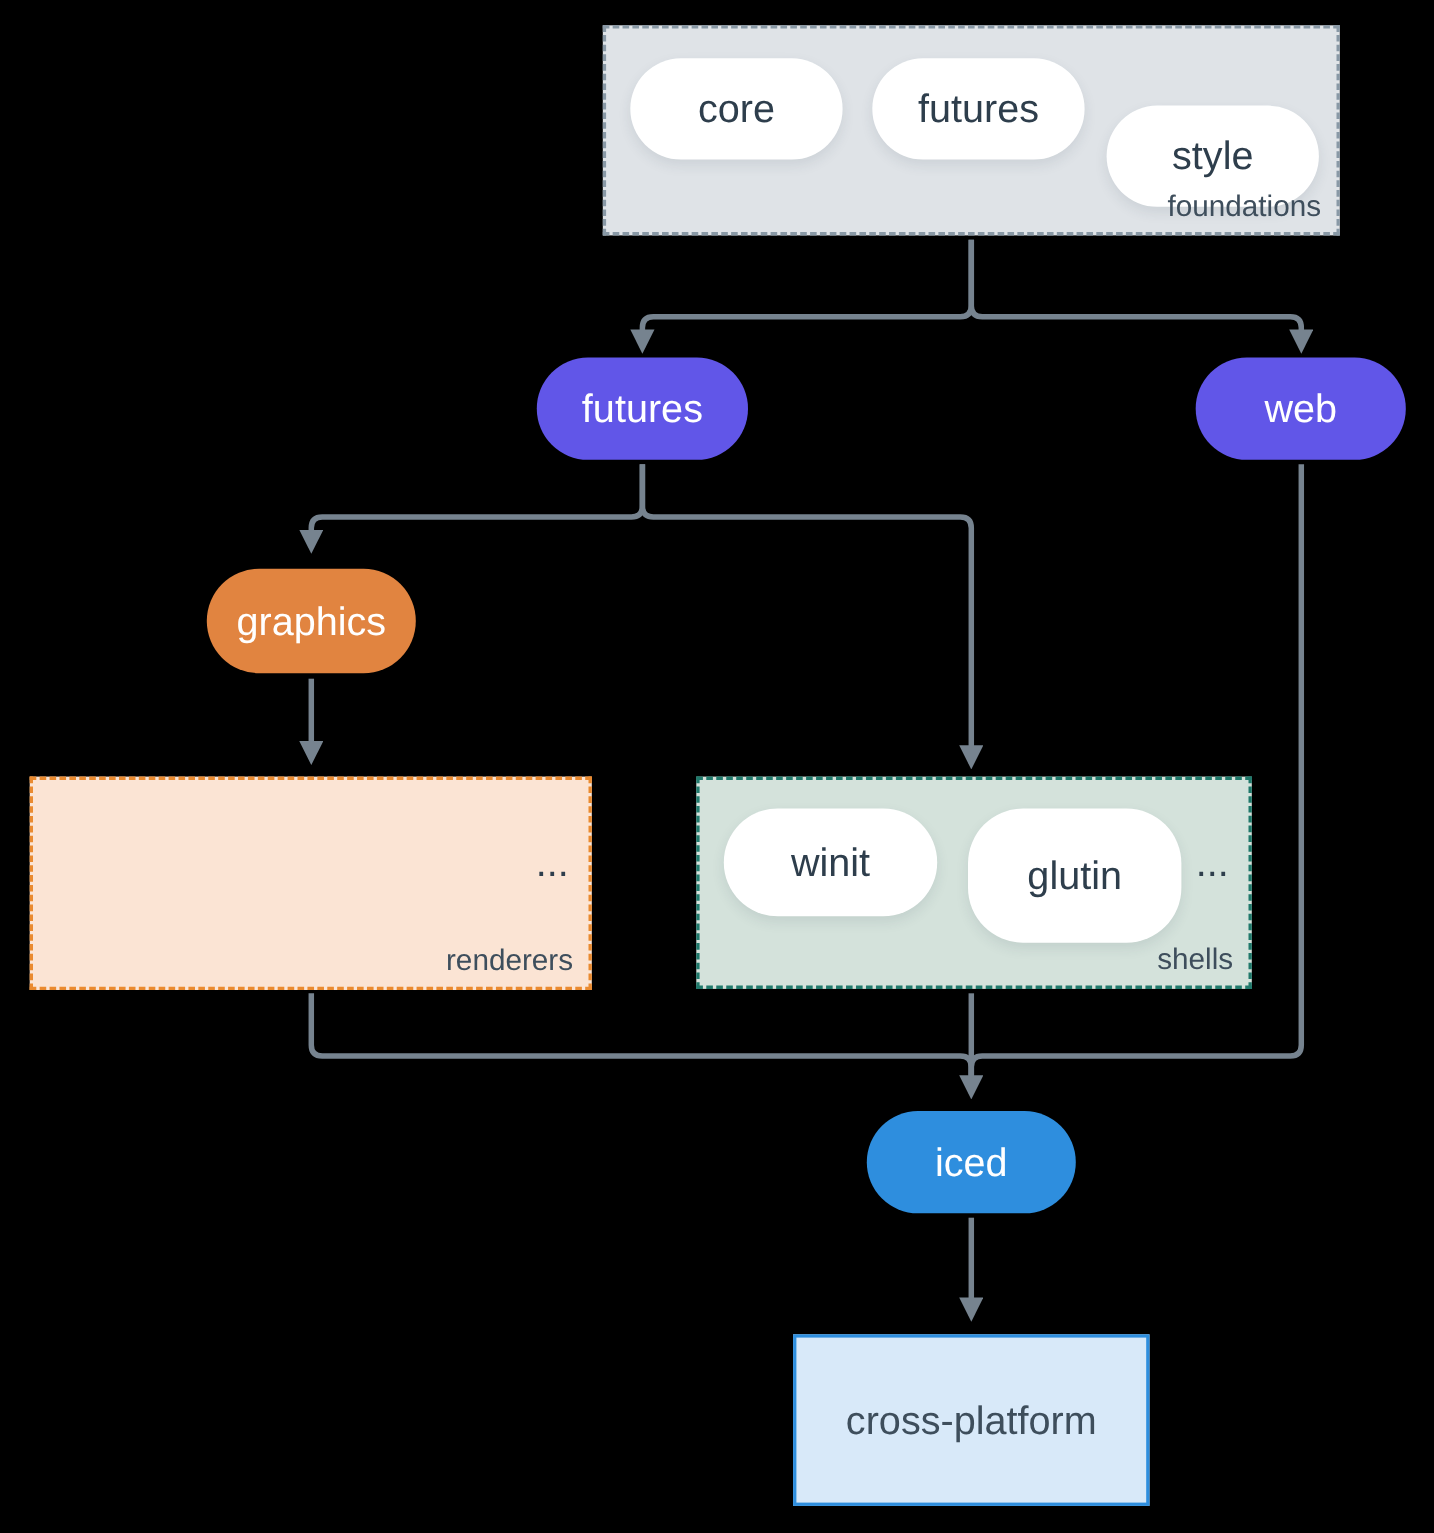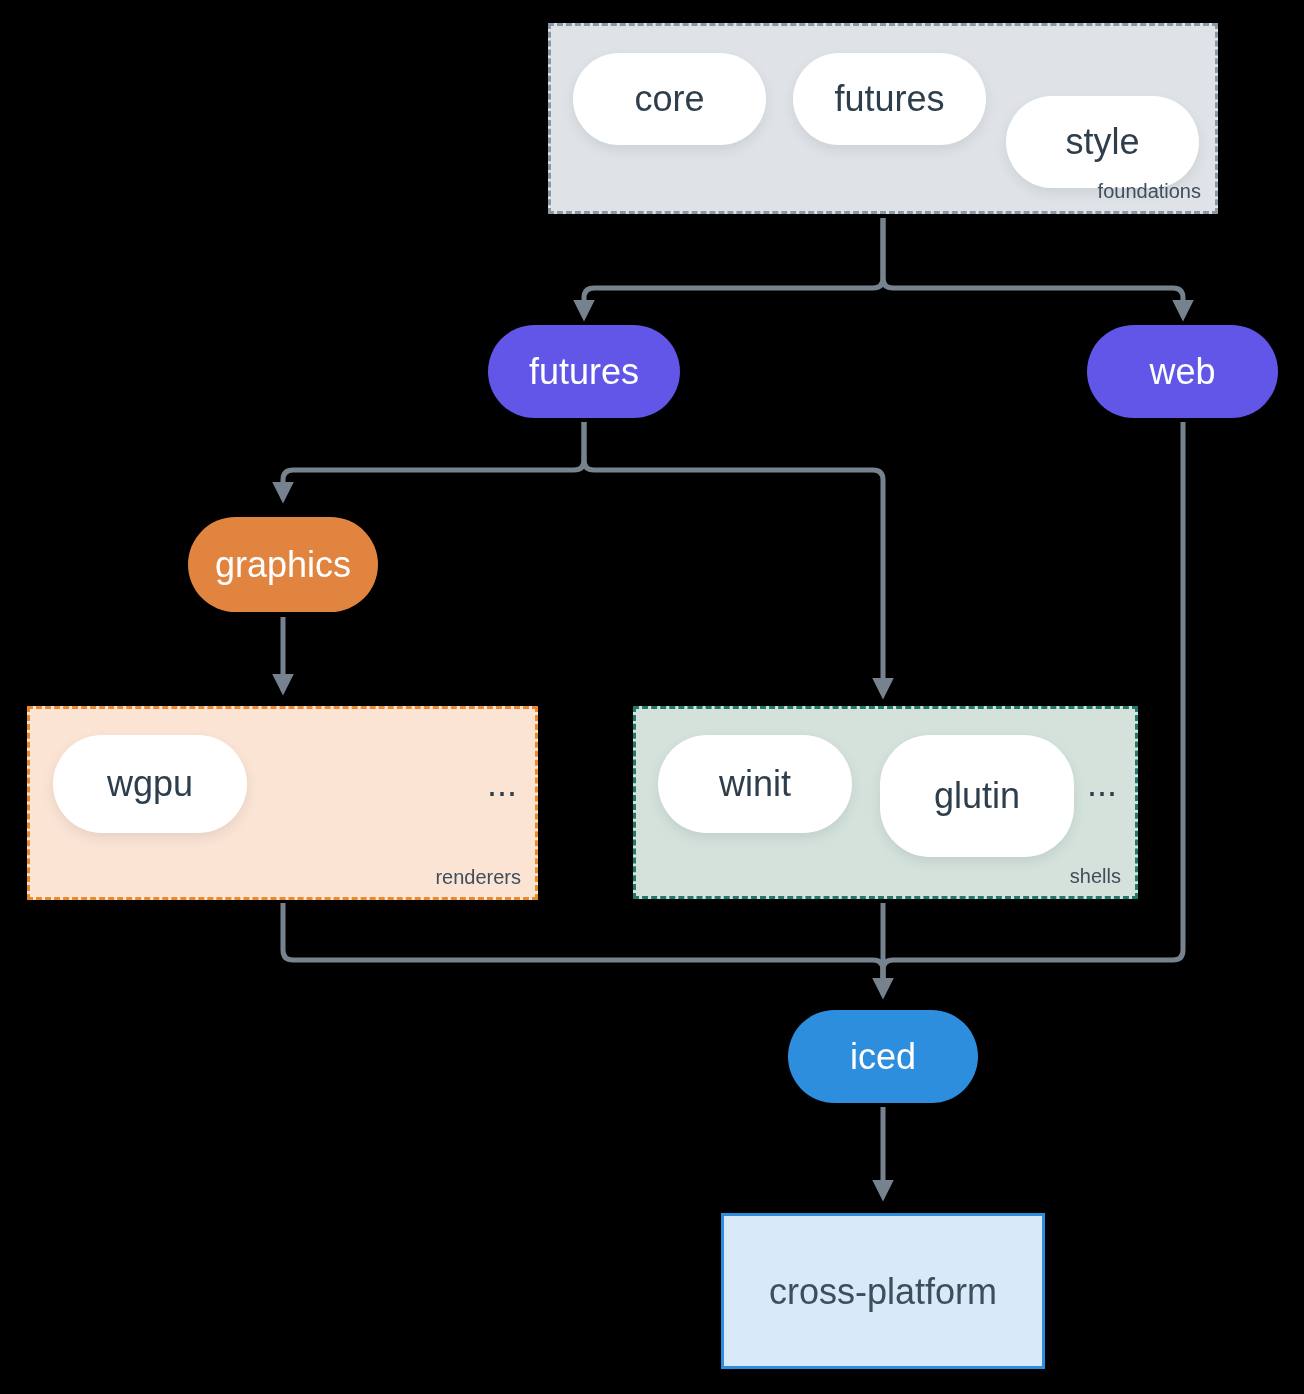--- a/index.html
+++ b/index.html
@@ -12,21 +12,21 @@
     --blue:#2e8ede; --app-fill:#d8e9f9; --app-border:#2e8ede;
   }
   *{margin:0;padding:0;box-sizing:border-box;}
   html,body{background:var(--background);}
   body{font-family:"Liberation Sans","DejaVu Sans",sans-serif;}
   .stage{position:relative;width:1304px;height:1394px;background:var(--background);overflow:hidden;}
   .connectors{position:absolute;left:0;top:0;width:1304px;height:1394px;}
   .connector{fill:none;stroke:var(--connector);stroke-width:5;}
   .arrowhead-shape{fill:var(--connector);}
   .groupbox{position:absolute;}
-  .groupbox .label{position:absolute;right:14px;bottom:8px;font-size:20px;color:var(--label-text);}
+  .groupbox .label{position:absolute;right:14px;bottom:8px;font-size:27px;color:var(--label-text);}
   .box-foundations{left:548px;top:23px;width:670px;height:191px;background:var(--foundations-fill);border:3px dashed var(--foundations-border);}
   .box-renderers{left:27px;top:706px;width:511px;height:194px;background:var(--renderers-fill);border:3px dashed var(--renderers-border);}
   .box-shells{left:633px;top:706px;width:505px;height:193px;background:var(--shells-fill);border:3px dashed var(--shells-border);}
   .pill{position:absolute;display:flex;align-items:center;justify-content:center;
         border-radius:50px;font-size:36px;}
   .pill.white{background:var(--pill-white);color:var(--pill-text-dark);
         box-shadow:0 5px 12px rgba(40,60,80,0.10);}
   .pill.colored{color:#ffffff;}
   .ellipsis{position:absolute;display:flex;align-items:center;font-size:36px;color:var(--pill-text-dark);}
   .appbox{position:absolute;left:721px;top:1213px;width:324px;height:156px;
@@ -62,21 +62,20 @@
     <div class="pill white" style="left:455px;top:27px;width:193px;height:92px;margin-top:43px;">style</div>
     <div class="label">foundations</div>
   </div>
 
   <div class="pill colored" style="left:488px;top:325px;width:192px;height:93px;background:var(--purple);">futures</div>
   <div class="pill colored" style="left:1087px;top:325px;width:191px;height:93px;background:var(--purple);">web</div>
 
   <div class="pill colored" style="left:188px;top:517px;width:190px;height:95px;background:var(--orange);">graphics</div>
 
   <div class="groupbox box-renderers">
-    <div class="pill white" style="left:23px;top:26px;width:194px;height:98px;">wgpu</div>
     <div class="ellipsis" style="right:18px;top:26px;height:98px;">...</div>
     <div class="label">renderers</div>
   </div>
 
   <div class="groupbox box-shells">
     <div class="pill white" style="left:22px;top:26px;width:194px;height:98px;">winit</div>
     <div class="pill white" style="left:244px;top:26px;width:194px;height:122px;">glutin</div>
     <div class="ellipsis" style="right:18px;top:26px;height:98px;">...</div>
     <div class="label">shells</div>
   </div>

